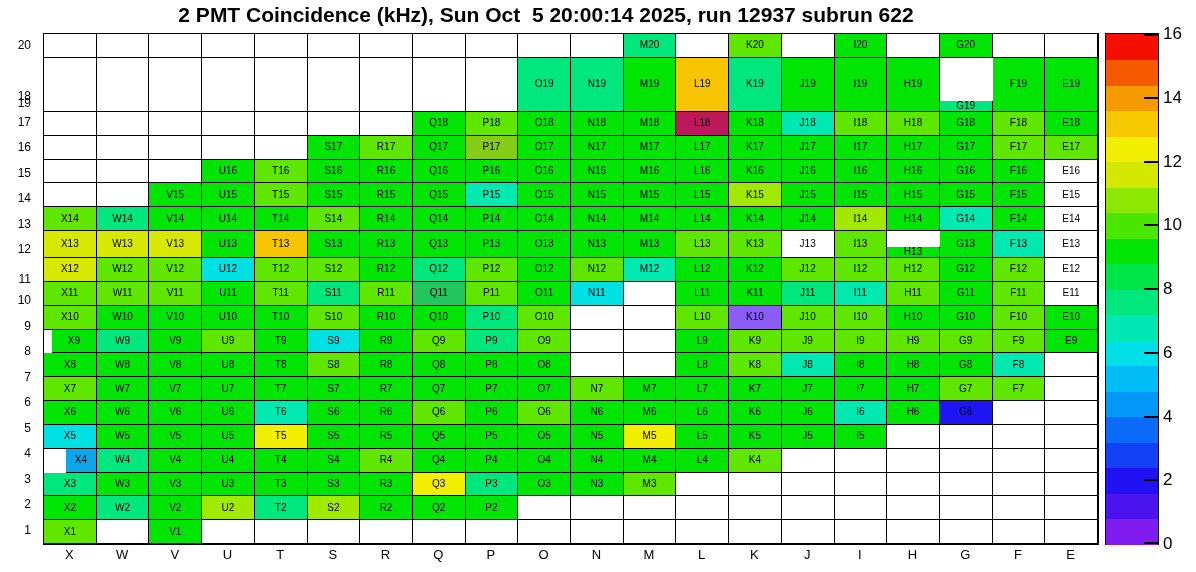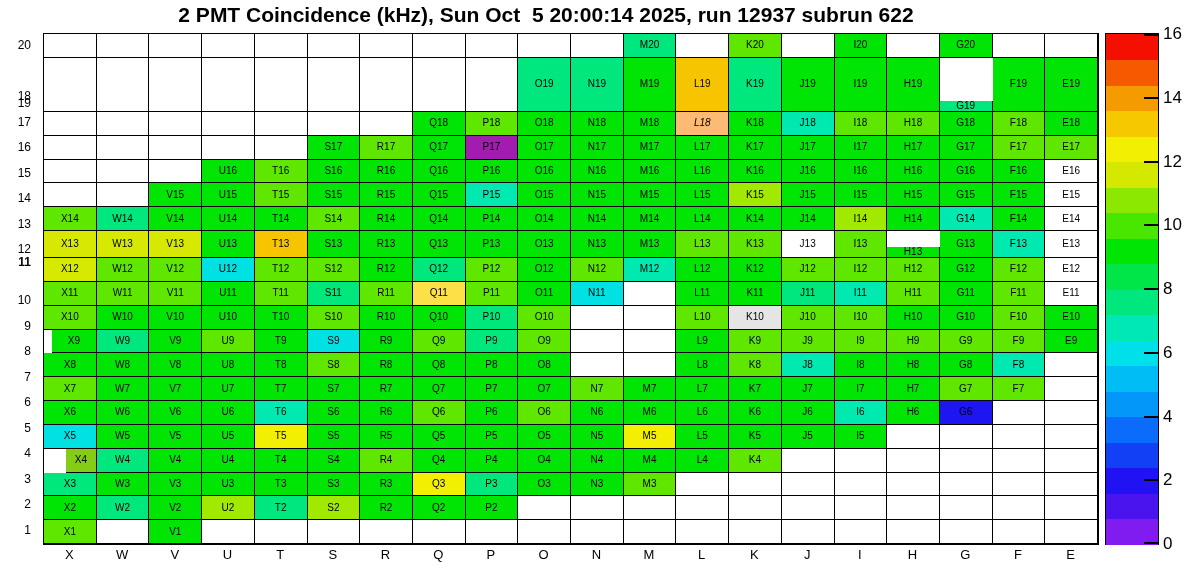--- a/index.html
+++ b/index.html
@@ -33,21 +33,21 @@
   <div class="rowlabels">
       <div class="rowlabel" style="top: 0px; height: 25.5px; line-height: 25.5px;">20</div>
       <div class="rowlabel" style="top: 14px; height: 25.5px; line-height: 25.5px; margin-top: 44px;">19</div>
       <div class="rowlabel" style="top: 51px; height: 25.5px; line-height: 25.5px;">18</div>
       <div class="rowlabel" style="top: 76.5px; height: 25.5px; line-height: 25.5px;">17</div>
       <div class="rowlabel" style="top: 102px; height: 25.5px; line-height: 25.5px;">16</div>
       <div class="rowlabel" style="top: 127.5px; height: 25.5px; line-height: 25.5px;">15</div>
       <div class="rowlabel" style="top: 153px; height: 25.5px; line-height: 25.5px;">14</div>
       <div class="rowlabel" style="top: 178.5px; height: 25.5px; line-height: 25.5px;">13</div>
       <div class="rowlabel" style="top: 204px; height: 25.5px; line-height: 25.5px;">12</div>
-      <div class="rowlabel" style="top: 217px; height: 25.5px; line-height: 25.5px; font-weight: bold;">11</div>
+      <div class="rowlabel" style="top: 234px; height: 25.5px; line-height: 25.5px;">11</div>
       <div class="rowlabel" style="top: 255px; height: 25.5px; line-height: 25.5px;">10</div>
       <div class="rowlabel" style="top: 280.5px; height: 25.5px; line-height: 25.5px;">9</div>
       <div class="rowlabel" style="top: 306px; height: 25.5px; line-height: 25.5px;">8</div>
       <div class="rowlabel" style="top: 331.5px; height: 25.5px; line-height: 25.5px;">7</div>
       <div class="rowlabel" style="top: 357px; height: 25.5px; line-height: 25.5px;">6</div>
       <div class="rowlabel" style="top: 382.5px; height: 25.5px; line-height: 25.5px;">5</div>
       <div class="rowlabel" style="top: 408px; height: 25.5px; line-height: 25.5px;">4</div>
       <div class="rowlabel" style="top: 433.5px; height: 25.5px; line-height: 25.5px;">3</div>
       <div class="rowlabel" style="top: 459px; height: 25.5px; line-height: 25.5px;">2</div>
       <div class="rowlabel" style="top: 484.5px; height: 25.5px; line-height: 25.5px;">1</div>
@@ -98,37 +98,37 @@
       <div class="cell"></div>
       <div class="cell"></div>
       <div class="cell"></div>
       <div class="cell"></div>
       <div class="cell"></div>
       <div class="cell" style="background: rgb(0, 229, 4);">Q18</div>
       <div class="cell" style="background: rgb(95, 231, 0);">P18</div>
       <div class="cell" style="background: rgb(0, 229, 4);">O18</div>
       <div class="cell" style="background: rgb(0, 229, 4);">N18</div>
       <div class="cell" style="background: rgb(0, 229, 4);">M18</div>
-      <div class="cell" style="background: #fdba74; font-style: italic;">L18</div>
+      <div class="cell" style="background: #be185d;">L18</div>
       <div class="cell" style="background: rgb(0, 229, 4);">K18</div>
       <div class="cell" style="background: rgb(0, 233, 176);">J18</div>
       <div class="cell" style="background: rgb(95, 231, 0);">I18</div>
       <div class="cell" style="background: rgb(95, 231, 0);">H18</div>
       <div class="cell" style="background: rgb(0, 229, 4);">G18</div>
       <div class="cell" style="background: rgb(95, 231, 0);">F18</div>
       <div class="cell" style="background: rgb(0, 229, 4);">E18</div>
       <div class="cell"></div>
       <div class="cell"></div>
       <div class="cell"></div>
       <div class="cell"></div>
       <div class="cell"></div>
       <div class="cell" style="background: rgb(0, 229, 4);">S17</div>
       <div class="cell" style="background: rgb(95, 231, 0);">R17</div>
       <div class="cell" style="background: rgb(0, 229, 4);">Q17</div>
-      <div class="cell" style="background: #a21caf;">P17</div>
+      <div class="cell" style="background: #84cc16;">P17</div>
       <div class="cell" style="background: rgb(0, 229, 4);">O17</div>
       <div class="cell" style="background: rgb(0, 229, 4);">N17</div>
       <div class="cell" style="background: rgb(0, 229, 4);">M17</div>
       <div class="cell" style="background: rgb(0, 229, 4);">L17</div>
       <div class="cell" style="background: rgb(0, 229, 4);">K17</div>
       <div class="cell" style="background: rgb(0, 229, 4);">J17</div>
       <div class="cell" style="background: rgb(0, 229, 4);">I17</div>
       <div class="cell" style="background: rgb(0, 229, 4);">H17</div>
       <div class="cell" style="background: rgb(0, 229, 4);">G17</div>
       <div class="cell" style="background: rgb(95, 231, 0);">F17</div>
@@ -233,21 +233,21 @@
       <div class="cell" style="background: rgb(0, 229, 4);">G12</div>
       <div class="cell" style="background: rgb(95, 231, 0);">F12</div>
       <div class="cell" style="background: rgb(255, 255, 255);">E12</div>
       <div class="cell" style="background: rgb(95, 231, 0);">X11</div>
       <div class="cell" style="background: rgb(95, 231, 0);">W11</div>
       <div class="cell" style="background: rgb(95, 231, 0);">V11</div>
       <div class="cell" style="background: rgb(0, 229, 4);">U11</div>
       <div class="cell" style="background: rgb(95, 231, 0);">T11</div>
       <div class="cell" style="background: rgb(0, 231, 126);">S11</div>
       <div class="cell" style="background: rgb(95, 231, 0);">R11</div>
-      <div class="cell" style="background: #fde047;">Q11</div>
+      <div class="cell" style="background: #22c55e;">Q11</div>
       <div class="cell" style="background: rgb(95, 231, 0);">P11</div>
       <div class="cell" style="background: rgb(0, 229, 4);">O11</div>
       <div class="cell" style="background: rgb(0, 225, 228);">N11</div>
       <div class="cell"></div>
       <div class="cell" style="background: rgb(0, 229, 4);">L11</div>
       <div class="cell" style="background: rgb(0, 229, 4);">K11</div>
       <div class="cell" style="background: rgb(0, 231, 126);">J11</div>
       <div class="cell" style="background: rgb(0, 233, 176);">I11</div>
       <div class="cell" style="background: rgb(95, 231, 0);">H11</div>
       <div class="cell" style="background: rgb(0, 229, 4);">G11</div>
@@ -259,21 +259,21 @@
       <div class="cell" style="background: rgb(0, 229, 4);">U10</div>
       <div class="cell" style="background: rgb(0, 229, 4);">T10</div>
       <div class="cell" style="background: rgb(95, 231, 0);">S10</div>
       <div class="cell" style="background: rgb(0, 229, 4);">R10</div>
       <div class="cell" style="background: rgb(0, 229, 4);">Q10</div>
       <div class="cell" style="background: rgb(0, 231, 126);">P10</div>
       <div class="cell" style="background: rgb(95, 231, 0);">O10</div>
       <div class="cell"></div>
       <div class="cell"></div>
       <div class="cell" style="background: rgb(95, 231, 0);">L10</div>
-      <div class="cell" style="background: #e5e5e5;">K10</div>
+      <div class="cell" style="background: #8b5cf6;">K10</div>
       <div class="cell" style="background: rgb(95, 231, 0);">J10</div>
       <div class="cell" style="background: rgb(95, 231, 0);">I10</div>
       <div class="cell" style="background: rgb(0, 229, 4);">H10</div>
       <div class="cell" style="background: rgb(0, 229, 4);">G10</div>
       <div class="cell" style="background: rgb(95, 231, 0);">F10</div>
       <div class="cell" style="background: rgb(0, 229, 4);">E10</div>
       <div class="cell" style="background: rgb(0, 229, 4); margin-left: 8px;">X9</div>
       <div class="cell" style="background: rgb(0, 231, 126);">W9</div>
       <div class="cell" style="background: rgb(0, 229, 4);">V9</div>
       <div class="cell" style="background: rgb(95, 231, 0);">U9</div>
@@ -366,21 +366,21 @@
       <div class="cell" style="background: rgb(0, 229, 4);">N5</div>
       <div class="cell" style="background: rgb(242, 239, 2);">M5</div>
       <div class="cell" style="background: rgb(0, 229, 4);">L5</div>
       <div class="cell" style="background: rgb(0, 229, 4);">K5</div>
       <div class="cell" style="background: rgb(0, 229, 4);">J5</div>
       <div class="cell" style="background: rgb(0, 229, 4);">I5</div>
       <div class="cell"></div>
       <div class="cell"></div>
       <div class="cell"></div>
       <div class="cell"></div>
-      <div class="cell" style="background: #84cc16; margin-left: 22px;">X4</div>
+      <div class="cell" style="background: #0ea5e9; margin-left: 22px;">X4</div>
       <div class="cell" style="background: rgb(0, 231, 126);">W4</div>
       <div class="cell" style="background: rgb(0, 229, 4);">V4</div>
       <div class="cell" style="background: rgb(0, 229, 4);">U4</div>
       <div class="cell" style="background: rgb(0, 229, 4);">T4</div>
       <div class="cell" style="background: rgb(0, 229, 4);">S4</div>
       <div class="cell" style="background: rgb(95, 231, 0);">R4</div>
       <div class="cell" style="background: rgb(0, 229, 4);">Q4</div>
       <div class="cell" style="background: rgb(0, 229, 4);">P4</div>
       <div class="cell" style="background: rgb(0, 229, 4);">O4</div>
       <div class="cell" style="background: rgb(0, 229, 4);">N4</div>

